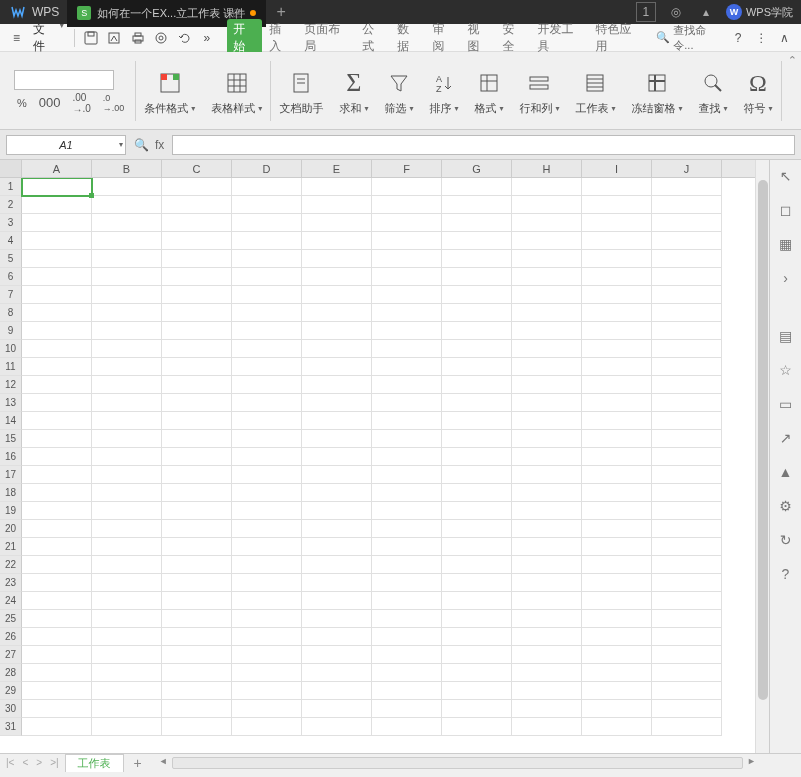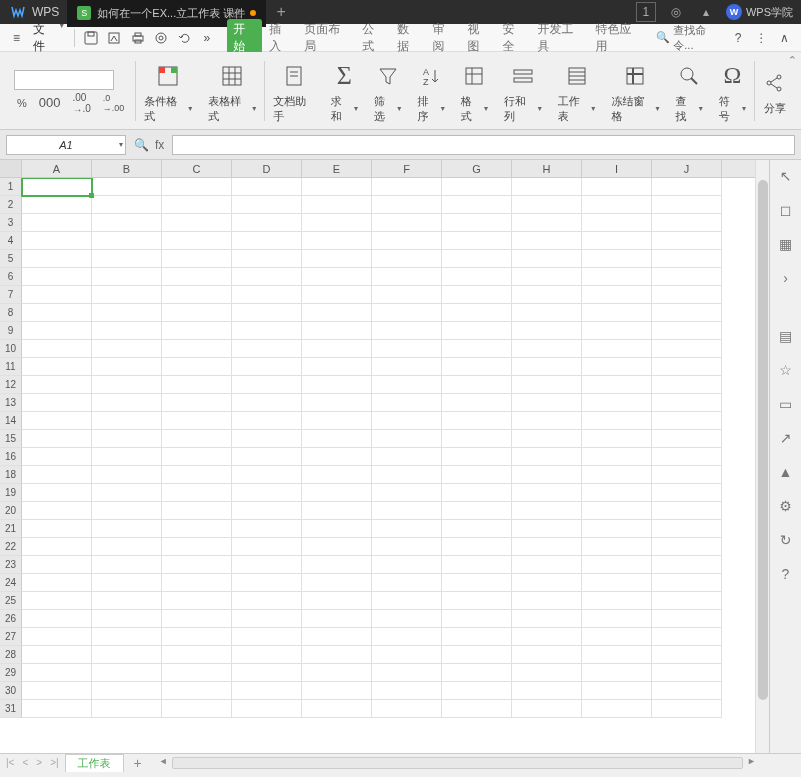--- a/index.html
+++ b/index.html
@@ -326,34 +326,20 @@
       </div>
   </div>
   <div class="ribbon-group">
     <div class="rg-icon" style="font-size:24px;font-family:serif">Ω</div>
     <div class="rg-label">
         <span>符号</span>
         <span class="dd">▾</span>
       </div>
   </div>
   <div class="ribbon-sep"></div>
-  <div class="ribbon-group">
-    <div class="rg-icon">
-        <svg width="24" height="24" viewBox="0 0 24 24">
-          <circle cx="6" cy="12" r="2" fill="none" stroke="#555"></circle>
-          <circle cx="16" cy="6" r="2" fill="none" stroke="#555"></circle>
-          <circle cx="16" cy="18" r="2" fill="none" stroke="#555"></circle>
-          <line x1="8" y1="11" x2="14" y2="7" stroke="#555"></line>
-          <line x1="8" y1="13" x2="14" y2="17" stroke="#555"></line>
-        </svg>
-      </div>
-    <div class="rg-label">
-        <span>分享</span>
-      </div>
-  </div>
   <div class="ribbon-collapse">⌃</div>
 </div>
 
 <div class="formulabar">
   <div class="name-box">
     <span class="nb-text">A1</span>
     <span class="nb-dd">▾</span>
   </div>
   <div class="fx-btns">
     <span>🔍</span>
@@ -570,20 +556,33 @@
           <div class="cell"></div>
           <div class="cell"></div>
           <div class="cell"></div>
           <div class="cell"></div>
           <div class="cell"></div>
           <div class="cell"></div>
           <div class="cell"></div>
         </div>
         <div class="row">
           <div class="rh">16</div>
+          <div class="cell"></div>
+          <div class="cell"></div>
+          <div class="cell"></div>
+          <div class="cell"></div>
+          <div class="cell"></div>
+          <div class="cell"></div>
+          <div class="cell"></div>
+          <div class="cell"></div>
+          <div class="cell"></div>
+          <div class="cell"></div>
+        </div>
+        <div class="row">
+          <div class="rh">17</div>
           <div class="cell"></div>
           <div class="cell"></div>
           <div class="cell"></div>
           <div class="cell"></div>
           <div class="cell"></div>
           <div class="cell"></div>
           <div class="cell"></div>
           <div class="cell"></div>
           <div class="cell"></div>
           <div class="cell"></div>

